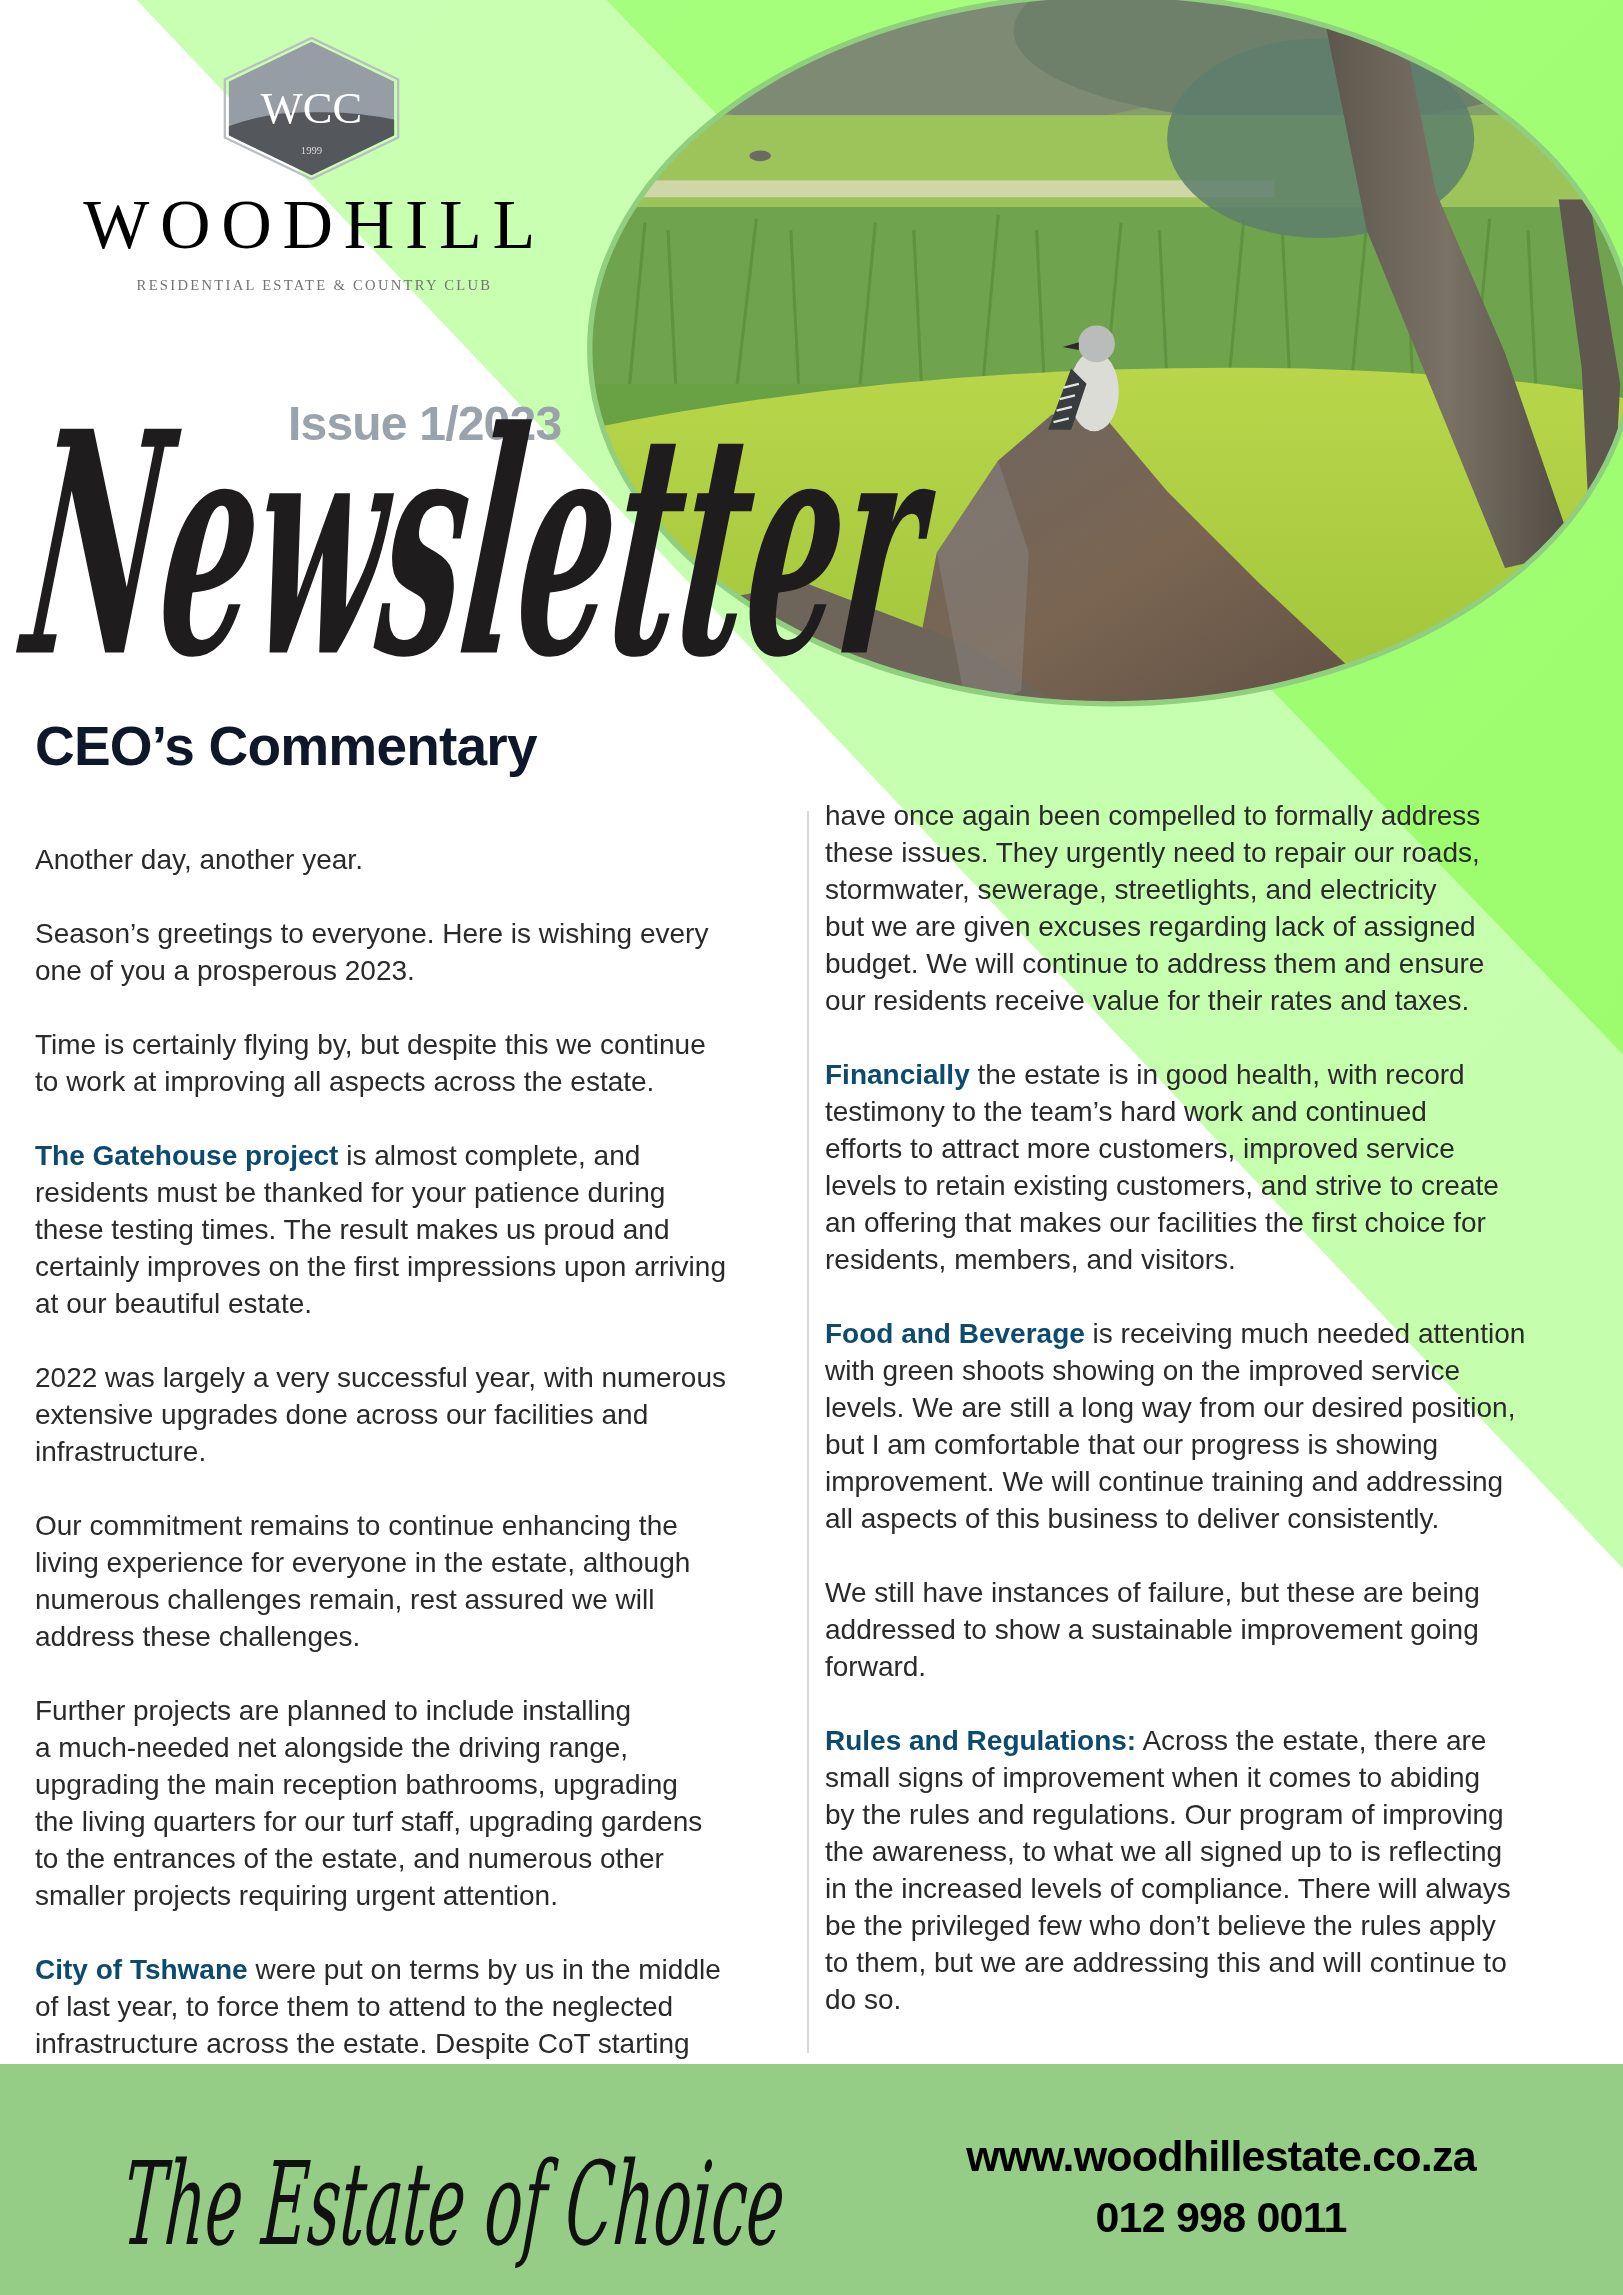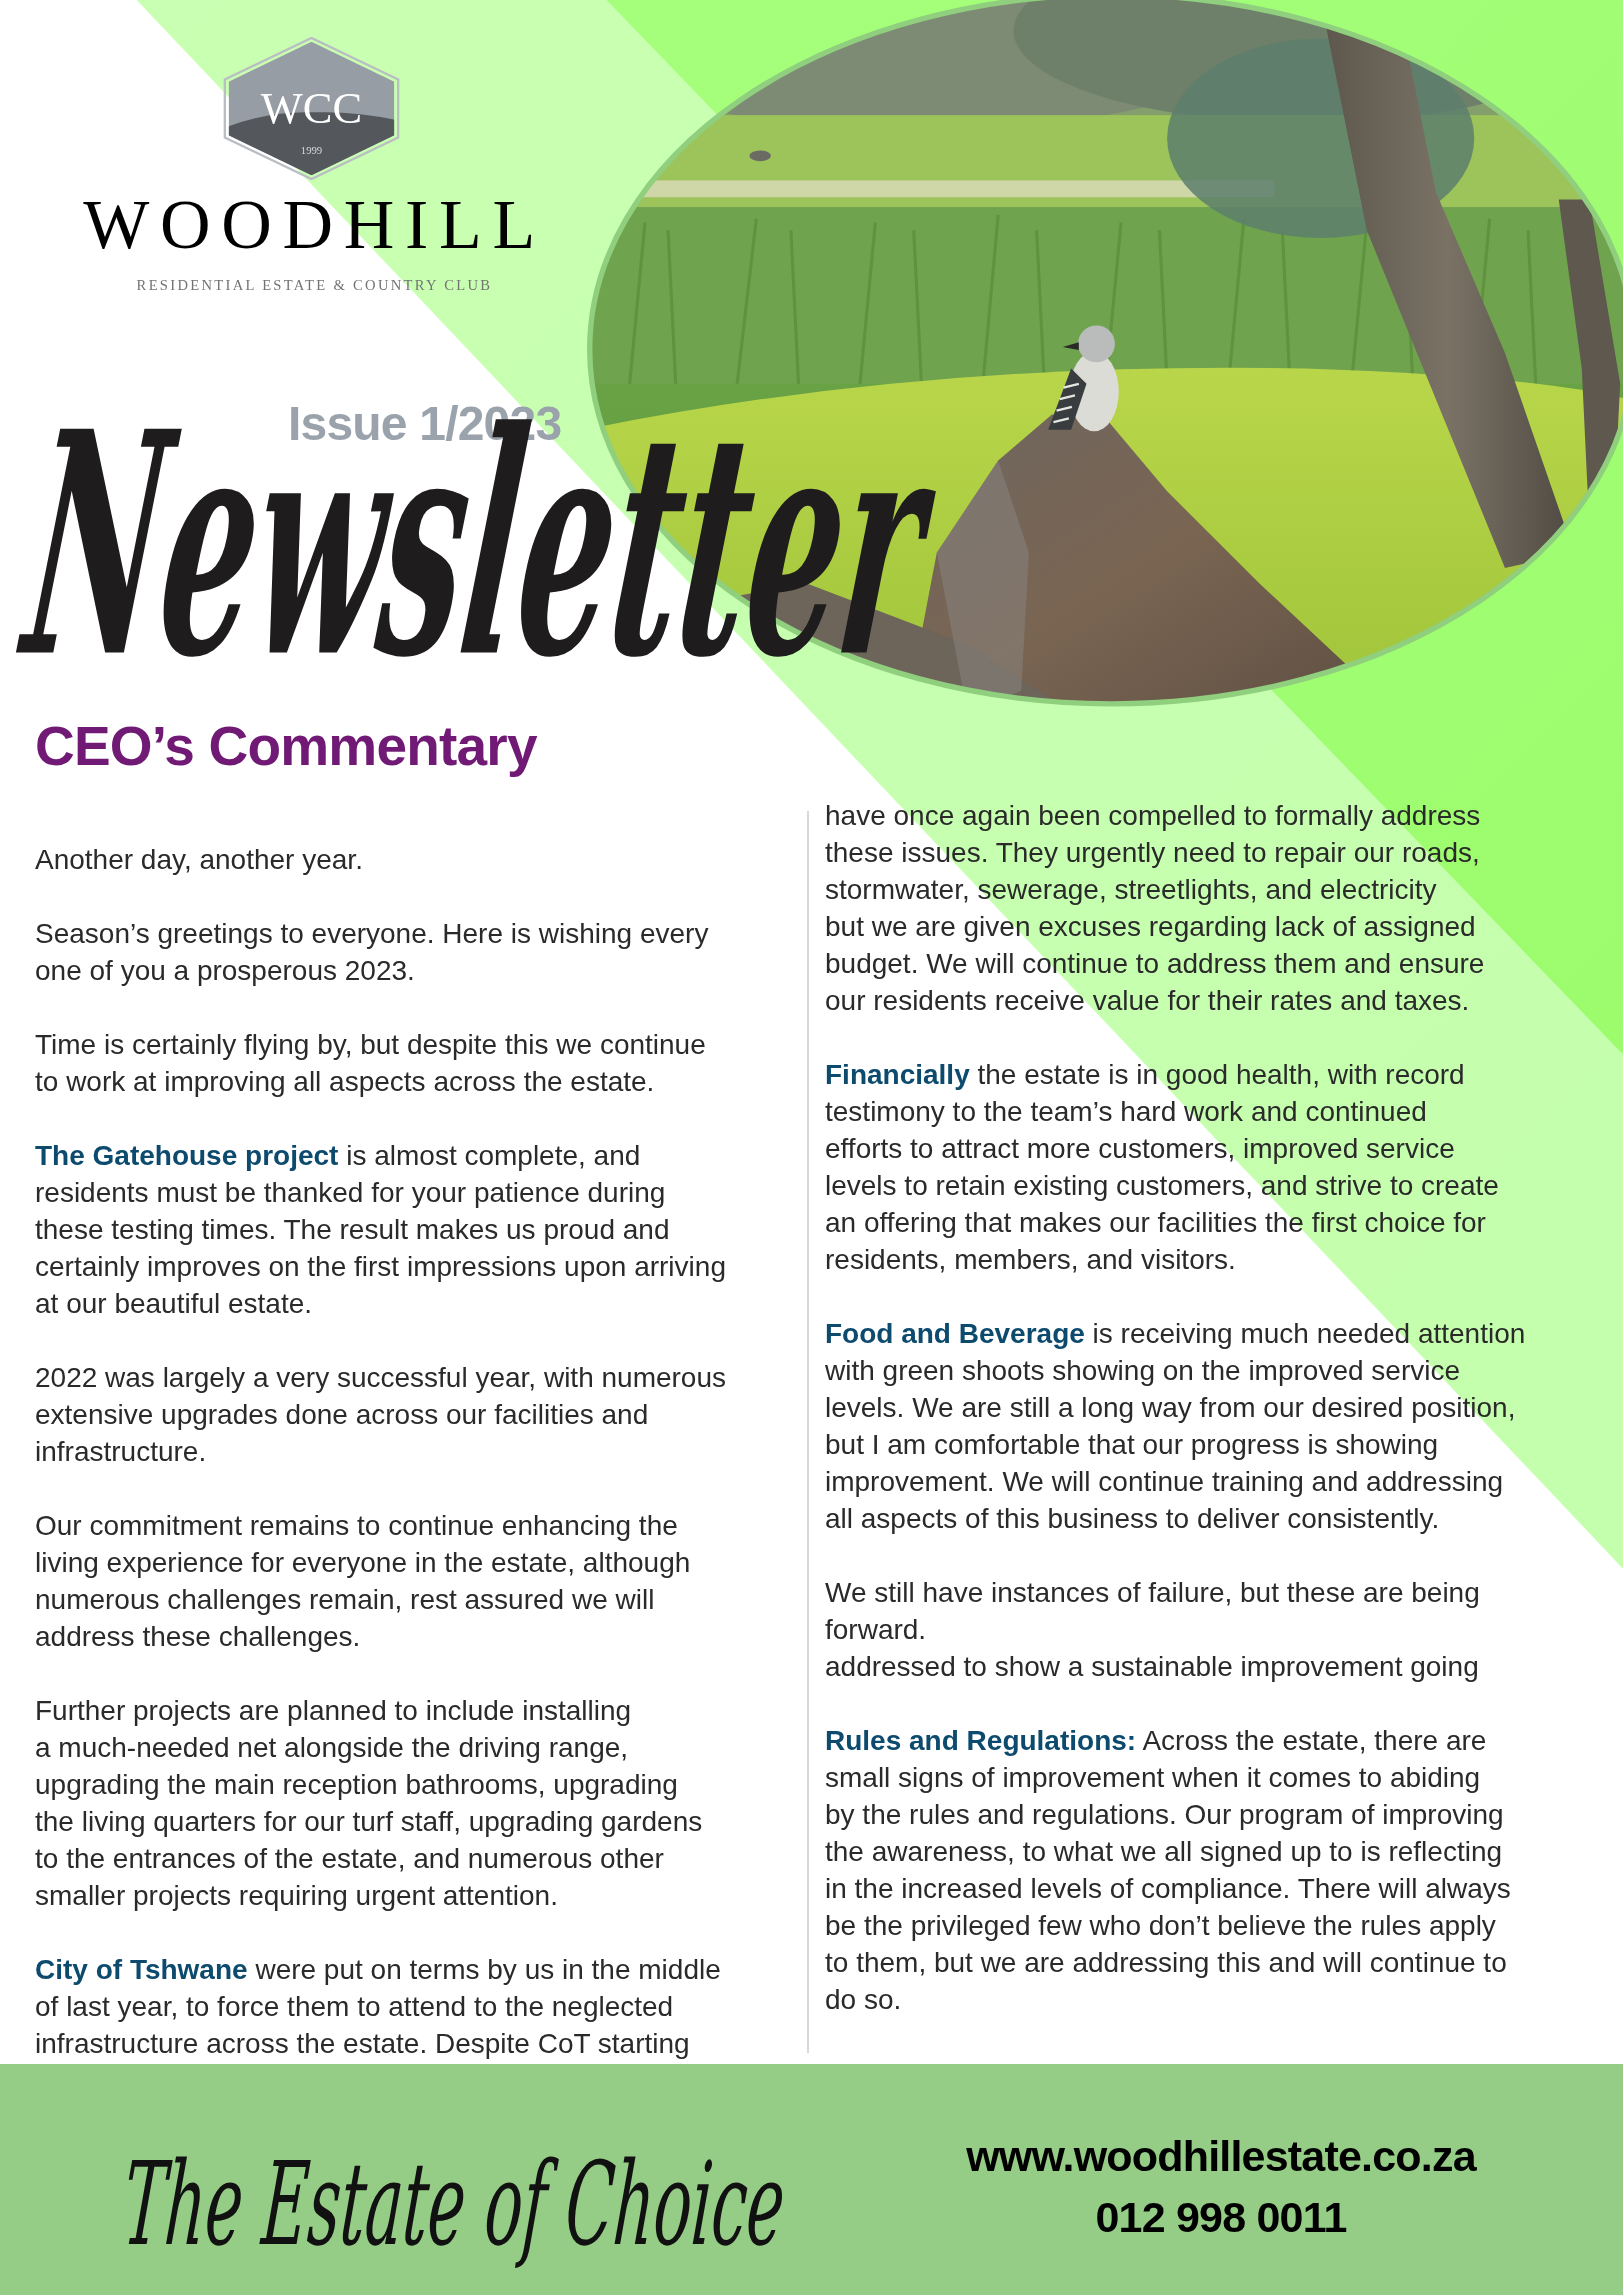--- a/index.html
+++ b/index.html
@@ -22,21 +22,21 @@
   
   .issue { position: absolute; left: 288px; top: 396px; font-size: 48px; font-weight: bold;
     color: #9aa2ab; letter-spacing: -0.8px; }
 
   
   .title-script { position: absolute; left: 46px; top: 330px; width: 921px; height: 361px; }
   .title-script svg { width: 921px; height: 361px; overflow: visible; }
 
   
   .section-heading { position: absolute; left: 35px; top: 714px; font-size: 55px; font-weight: bold;
-    color: #701a75; letter-spacing: -0.8px; }
+    color: #0f172a; letter-spacing: -0.8px; }
 
   
   .col { position: absolute; top: 797px; width: 768px; font-size: 28px; line-height: 37px; color: #2a2a2a; }
   .col-left { left: 35px; margin-top: 44px; }
   .col-right { left: 825px; width: 783px; }
   .col p { margin-bottom: 37px; }
   .col p:last-child { margin-bottom: 0; }
   .col b { font-weight: bold; color: #0c4a6e; }
   .col .line { display: block; white-space: nowrap; }
 
@@ -251,22 +251,22 @@
     <p>
       <span class="line"><b>Food and Beverage</b><span> is receiving much needed attention</span></span>
       <span class="line">with green shoots showing on the improved service</span>
       <span class="line">levels. We are still a long way from our desired position,</span>
       <span class="line">but I am comfortable that our progress is showing</span>
       <span class="line">improvement. We will continue training and addressing</span>
       <span class="line">all aspects of this business to deliver consistently.</span>
     </p>
     <p>
       <span class="line">We still have instances of failure, but these are being</span>
+      <span class="line">addressed to show a sustainable improvement going</span>
       <span class="line">forward.</span>
-      <span class="line">addressed to show a sustainable improvement going</span>
     </p>
     <p>
       <span class="line"><b>Rules and Regulations:</b><span> Across the estate, there are</span></span>
       <span class="line">small signs of improvement when it comes to abiding</span>
       <span class="line">by the rules and regulations. Our program of improving</span>
       <span class="line">the awareness, to what we all signed up to is reflecting</span>
       <span class="line">in the increased levels of compliance. There will always</span>
       <span class="line">be the privileged few who don’t believe the rules apply</span>
       <span class="line">to them, but we are addressing this and will continue to</span>
       <span class="line">do so.</span>

